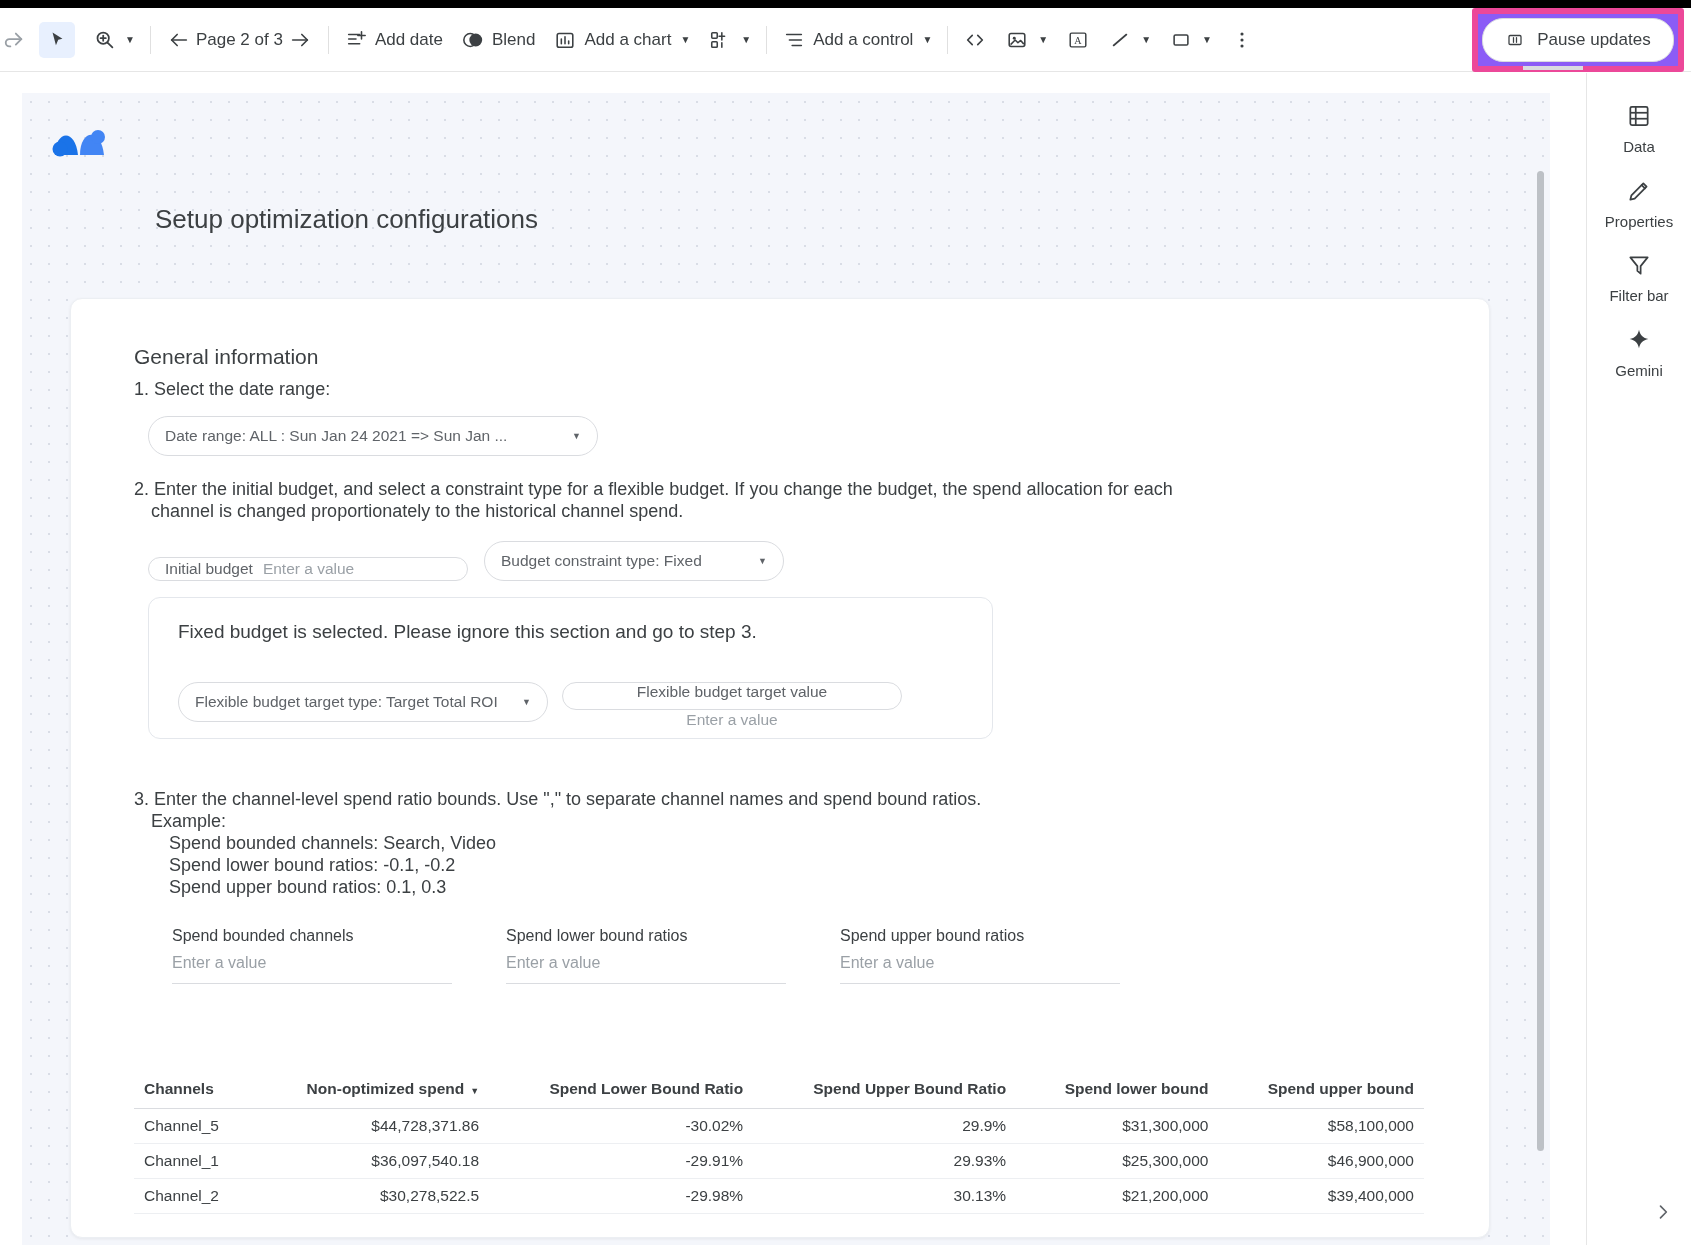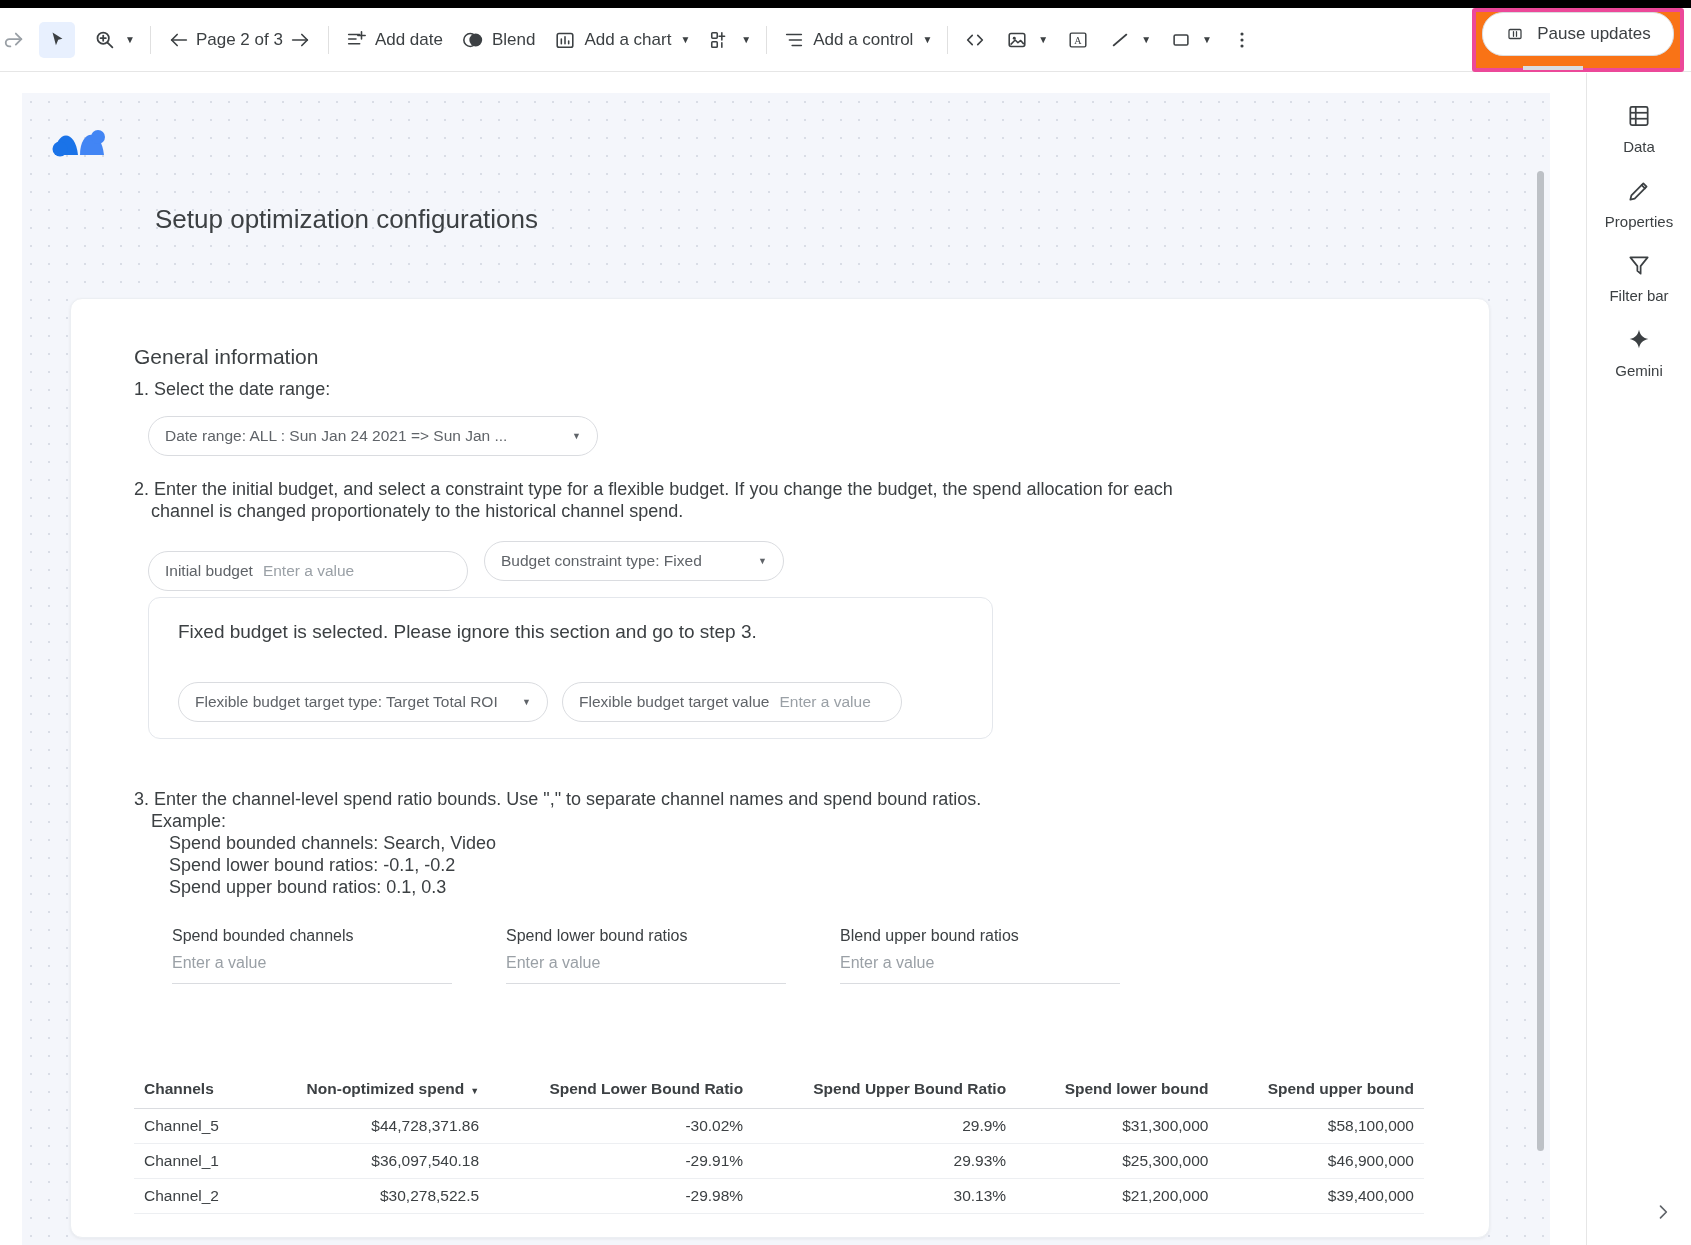--- a/index.html
+++ b/index.html
@@ -92,27 +92,27 @@
     color: #3c4043;
     font-size: 22px;
   }
   
   .pause-wrap {
     position: absolute;
     top: 8px;
     right: 7px;
     width: 212px;
     height: 64px;
-    border: 4px solid #ec4899;
+    border: 6px solid #ec4899;
     border-radius: 3px;
     box-sizing: border-box;
     display: flex;
-    align-items: flex-start;
+    align-items: center;
     justify-content: center;
-    background: #f97316;
+    background: #8b5cf6;
   }
   .pause-btn {
     display: flex;
     align-items: center;
     gap: 12px;
     height: 42px;
     padding: 0 22px;
     border: 1px solid #dadce0;
     border-radius: 21px;
     color: #3c4043;
@@ -524,61 +524,61 @@
         <div class="step-txt" style="top:78px; left:63px;">1. Select the date range:</div>
 
         <div class="pill" style="position:absolute; top:117px; left:77px; height:40px; border-radius:20px; width:450px; justify-content:space-between;">
           <span>Date range: ALL : Sun Jan 24 2021 =&gt; Sun Jan ...</span>
           <span class="dd">▼</span>
         </div>
 
         <div class="step-txt" style="top:178px; left:63px;">2. Enter the initial budget, and select a constraint type for a flexible budget. If you change the budget, the spend allocation for each</div>
         <div class="step-txt" style="top:200px; left:80px;">channel is changed proportionately to the historical channel spend.</div>
 
-        <div class="pill" style="position:absolute; top:252px; left:77px; height:40px; border-radius:20px; width:320px;">
+        <div class="pill" style="position:absolute; top:258px; left:77px; height:24px; border-radius:20px; width:320px;">
           <span style="color:#5f6368;">Initial budget</span>
           <span class="ph">Enter a value</span>
         </div>
 
         <div class="pill" style="position:absolute; top:242px; left:413px; height:40px; border-radius:20px; width:300px; justify-content:space-between;">
           <span>Budget constraint type: Fixed</span>
           <span class="dd">▼</span>
         </div>
 
         <div class="inner-box" style="top:298px; left:77px; width:845px; height:142px;"></div>
 
         <div class="inner-note" style="top:322px; left:107px;">Fixed budget is selected. Please ignore this section and go to step 3.</div>
 
         <div class="pill" style="position:absolute; top:383px; left:107px; height:40px; border-radius:20px; width:370px; justify-content:space-between;">
           <span>Flexible budget target type: Target Total ROI</span>
           <span class="dd">▼</span>
         </div>
 
-        <div class="pill" style="position:absolute; top:383px; left:491px; height:40px; border-radius:20px; width:340px;">
+        <div class="pill" style="position:absolute; top:383px; left:491px; height:28px; border-radius:20px; width:340px;flex-direction:column;">
           <span style="color:#5f6368;">Flexible budget target value</span>
           <span class="ph">Enter a value</span>
         </div>
 
         <div class="step-txt" style="top:488px; left:63px;">3. Enter the channel-level spend ratio bounds. Use "," to separate channel names and spend bound ratios.</div>
         <div class="step-txt" style="top:510px; left:80px;">Example:</div>
         <div class="step-txt" style="top:532px; left:98px;">Spend bounded channels: Search, Video</div>
         <div class="step-txt" style="top:554px; left:98px;">Spend lower bound ratios: -0.1, -0.2</div>
         <div class="step-txt" style="top:576px; left:98px;">Spend upper bound ratios: 0.1, 0.3</div>
 
         <div class="field-label" style="top:628px; left:101px;">Spend bounded channels</div>
         <div class="field-underline" style="top:655px; left:101px; width:280px;">
           <span>Enter a value</span>
         </div>
 
         <div class="field-label" style="top:628px; left:435px;">Spend lower bound ratios</div>
         <div class="field-underline" style="top:655px; left:435px; width:280px;">
           <span>Enter a value</span>
         </div>
 
-        <div class="field-label" style="top:628px; left:769px;">Blend upper bound ratios</div>
+        <div class="field-label" style="top:628px; left:769px;">Spend upper bound ratios</div>
         <div class="field-underline" style="top:655px; left:769px; width:280px;">
           <span>Enter a value</span>
         </div>
 
 
         <table class="tbl">
           <thead>
             <tr>
               <th class="ta-l">Channels</th>
               <th class="ta-r">

